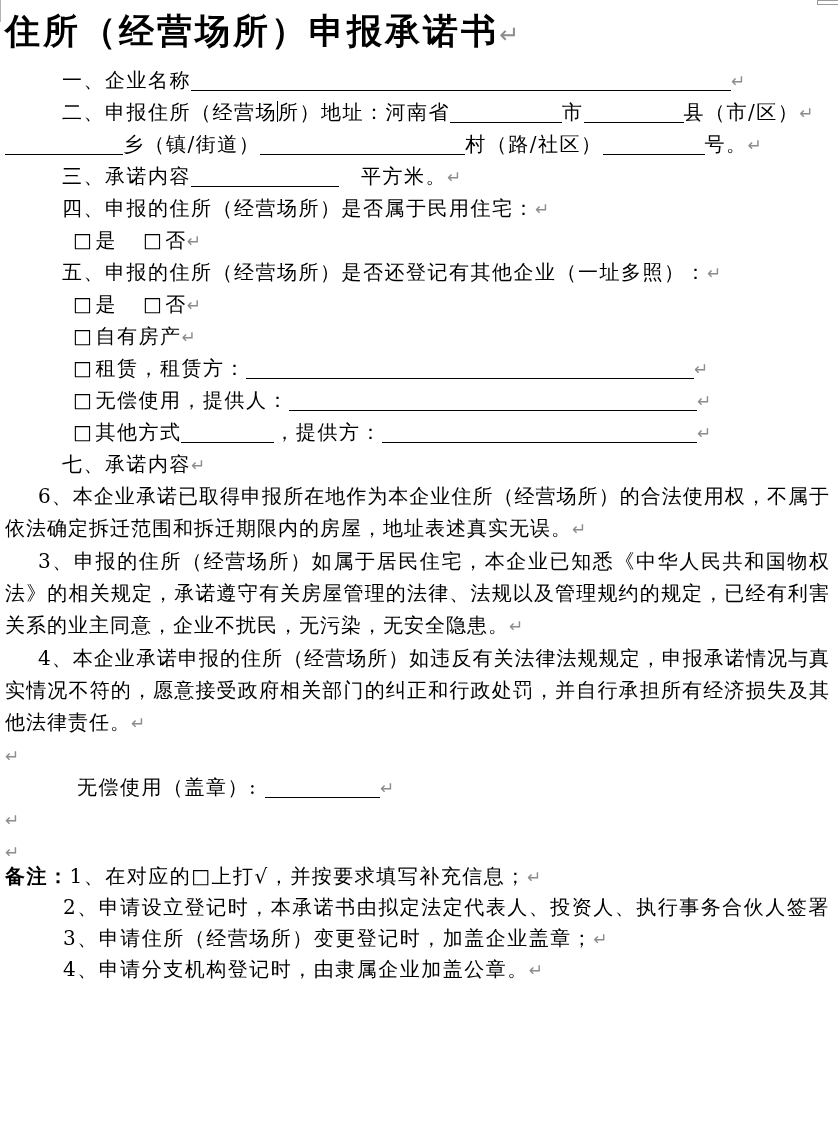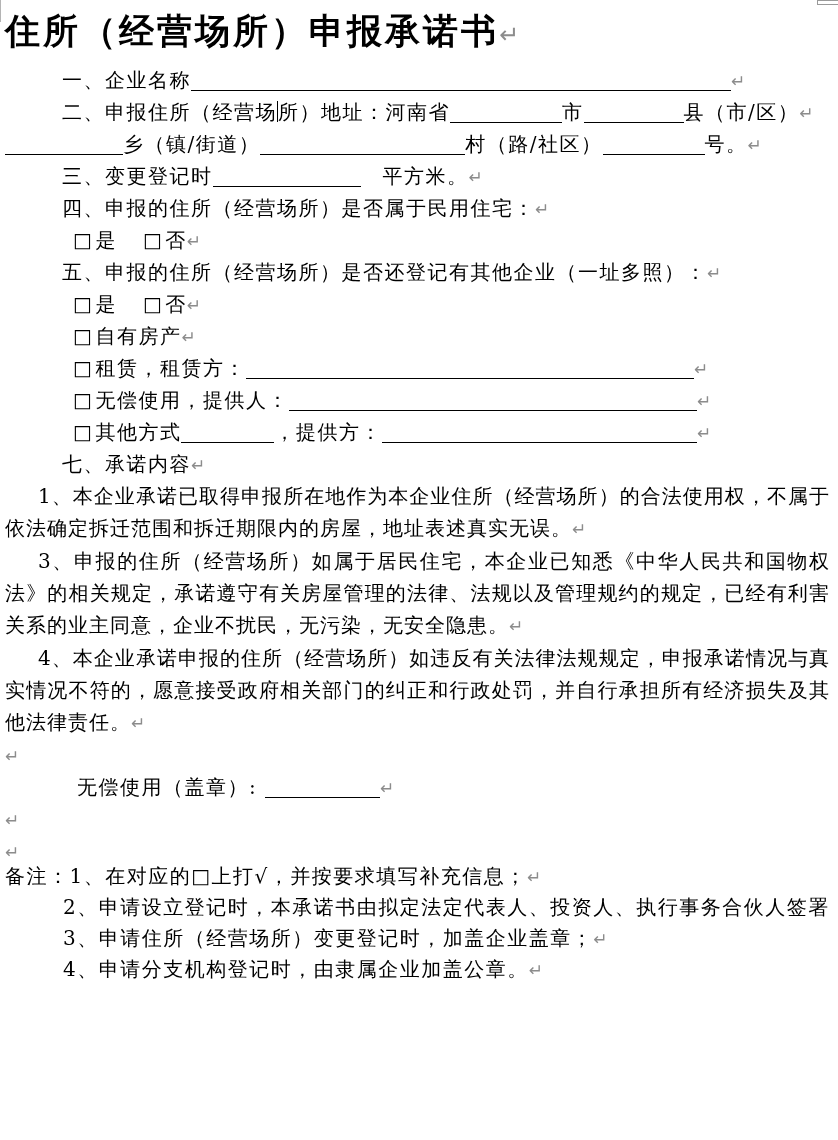--- a/index.html
+++ b/index.html
@@ -59,21 +59,21 @@
   .empty-line{height:32px;}
   .empty-line.short{height:26px;}
   .sig-line{padding-left:72px;}
   .date-line{padding-left:610px;}
   .date-gap1{margin-left:46px;}
   .date-gap2{margin-left:40px;}
 
   .notes .line{height:31px;line-height:31px;}
   .notes-first{padding-left:0;}
   .notes-item{padding-left:58px;}
-  .notes-heading{font-weight:normal;margin-top:20px;}
+  .notes-heading{font-weight:bold;margin-top:20px;}
 </style>
 </head>
 <body>
 
 <div class="page">
   <div class="corner-tl"></div>
   <div class="corner-tr"></div>
 
   <div class="title"><span>住所（经营场所）申报承诺书</span><span class="pilcrow">↵</span></div>
 
@@ -85,21 +85,21 @@
 
     <div class="line ind">
       <span>二、申报住所（经营场</span><span class="text-cursor"></span><span>所）地址：河南省</span><span class="u u-prov"></span><span>市</span><span class="u u-city"></span><span>县（市/区）</span><span class="pilcrow">↵</span>
     </div>
 
     <div class="line">
       <span class="u u-town-lead"></span><span>乡（镇/街道）</span><span class="u u-town"></span><span>村（路/社区）</span><span class="u u-vill"></span><span>号。</span><span class="pilcrow">↵</span>
     </div>
 
     <div class="line ind">
-      <span>三、变更登记时</span><span class="u u-area"></span><span class="unit-gap">平方米。</span><span class="pilcrow">↵</span>
+      <span>三、承诺内容</span><span class="u u-area"></span><span class="unit-gap">平方米。</span><span class="pilcrow">↵</span>
     </div>
 
     <div class="line ind">
       <span>四、申报的住所（经营场所）是否属于民用住宅：</span><span class="pilcrow">↵</span>
     </div>
     <div class="line cbx">
       <span class="cb"><span class="cb-box">□</span><span>是</span></span><span class="cb"><span class="cb-box">□</span><span>否</span></span><span class="pilcrow">↵</span>
     </div>
 
     <div class="line ind">
@@ -119,21 +119,21 @@
       <span class="cb"><span class="cb-box">□</span><span>无偿使用，提供人：</span></span><span class="u u-free"></span><span class="pilcrow">↵</span>
     </div>
     <div class="line cbx">
       <span class="cb"><span class="cb-box">□</span><span>其他方式</span></span><span class="u u-other1"></span><span>，提供方：</span><span class="u u-other2"></span><span class="pilcrow">↵</span>
     </div>
 
     <div class="line ind">
       <span>七、承诺内容</span><span class="pilcrow">↵</span>
     </div>
 
-    <p class="para"><span>1、本企业承诺已取得申报所在地作为本企业住所（经营场所）的合法使用权，不属于依法确定拆迁范围和拆迁期限内的房屋，地址表述真实无误。</span><span class="pilcrow">↵</span></p>
+    <p class="para"><span>6、本企业承诺已取得申报所在地作为本企业住所（经营场所）的合法使用权，不属于依法确定拆迁范围和拆迁期限内的房屋，地址表述真实无误。</span><span class="pilcrow">↵</span></p>
     <p class="para"><span>3、申报的住所（经营场所）如属于居民住宅，本企业已知悉《中华人民共和国物权法》的相关规定，承诺遵守有关房屋管理的法律、法规以及管理规约的规定，已经有利害关系的业主同意，企业不扰民，无污染，无安全隐患。</span><span class="pilcrow">↵</span></p>
     <p class="para"><span>4、本企业承诺申报的住所（经营场所）如违反有关法律法规规定，申报承诺情况与真实情况不符的，愿意接受政府相关部门的纠正和行政处罚，并自行承担所有经济损失及其他法律责任。</span><span class="pilcrow">↵</span></p>
 
     <div class="line empty-line"><span class="pilcrow">↵</span></div>
 
     <div class="line sig-line">
       <span>无偿使用（盖章）: </span><span class="u u-sig"></span><span class="pilcrow">↵</span>
     </div>
 
     <div class="line empty-line"><span class="pilcrow">↵</span></div>

